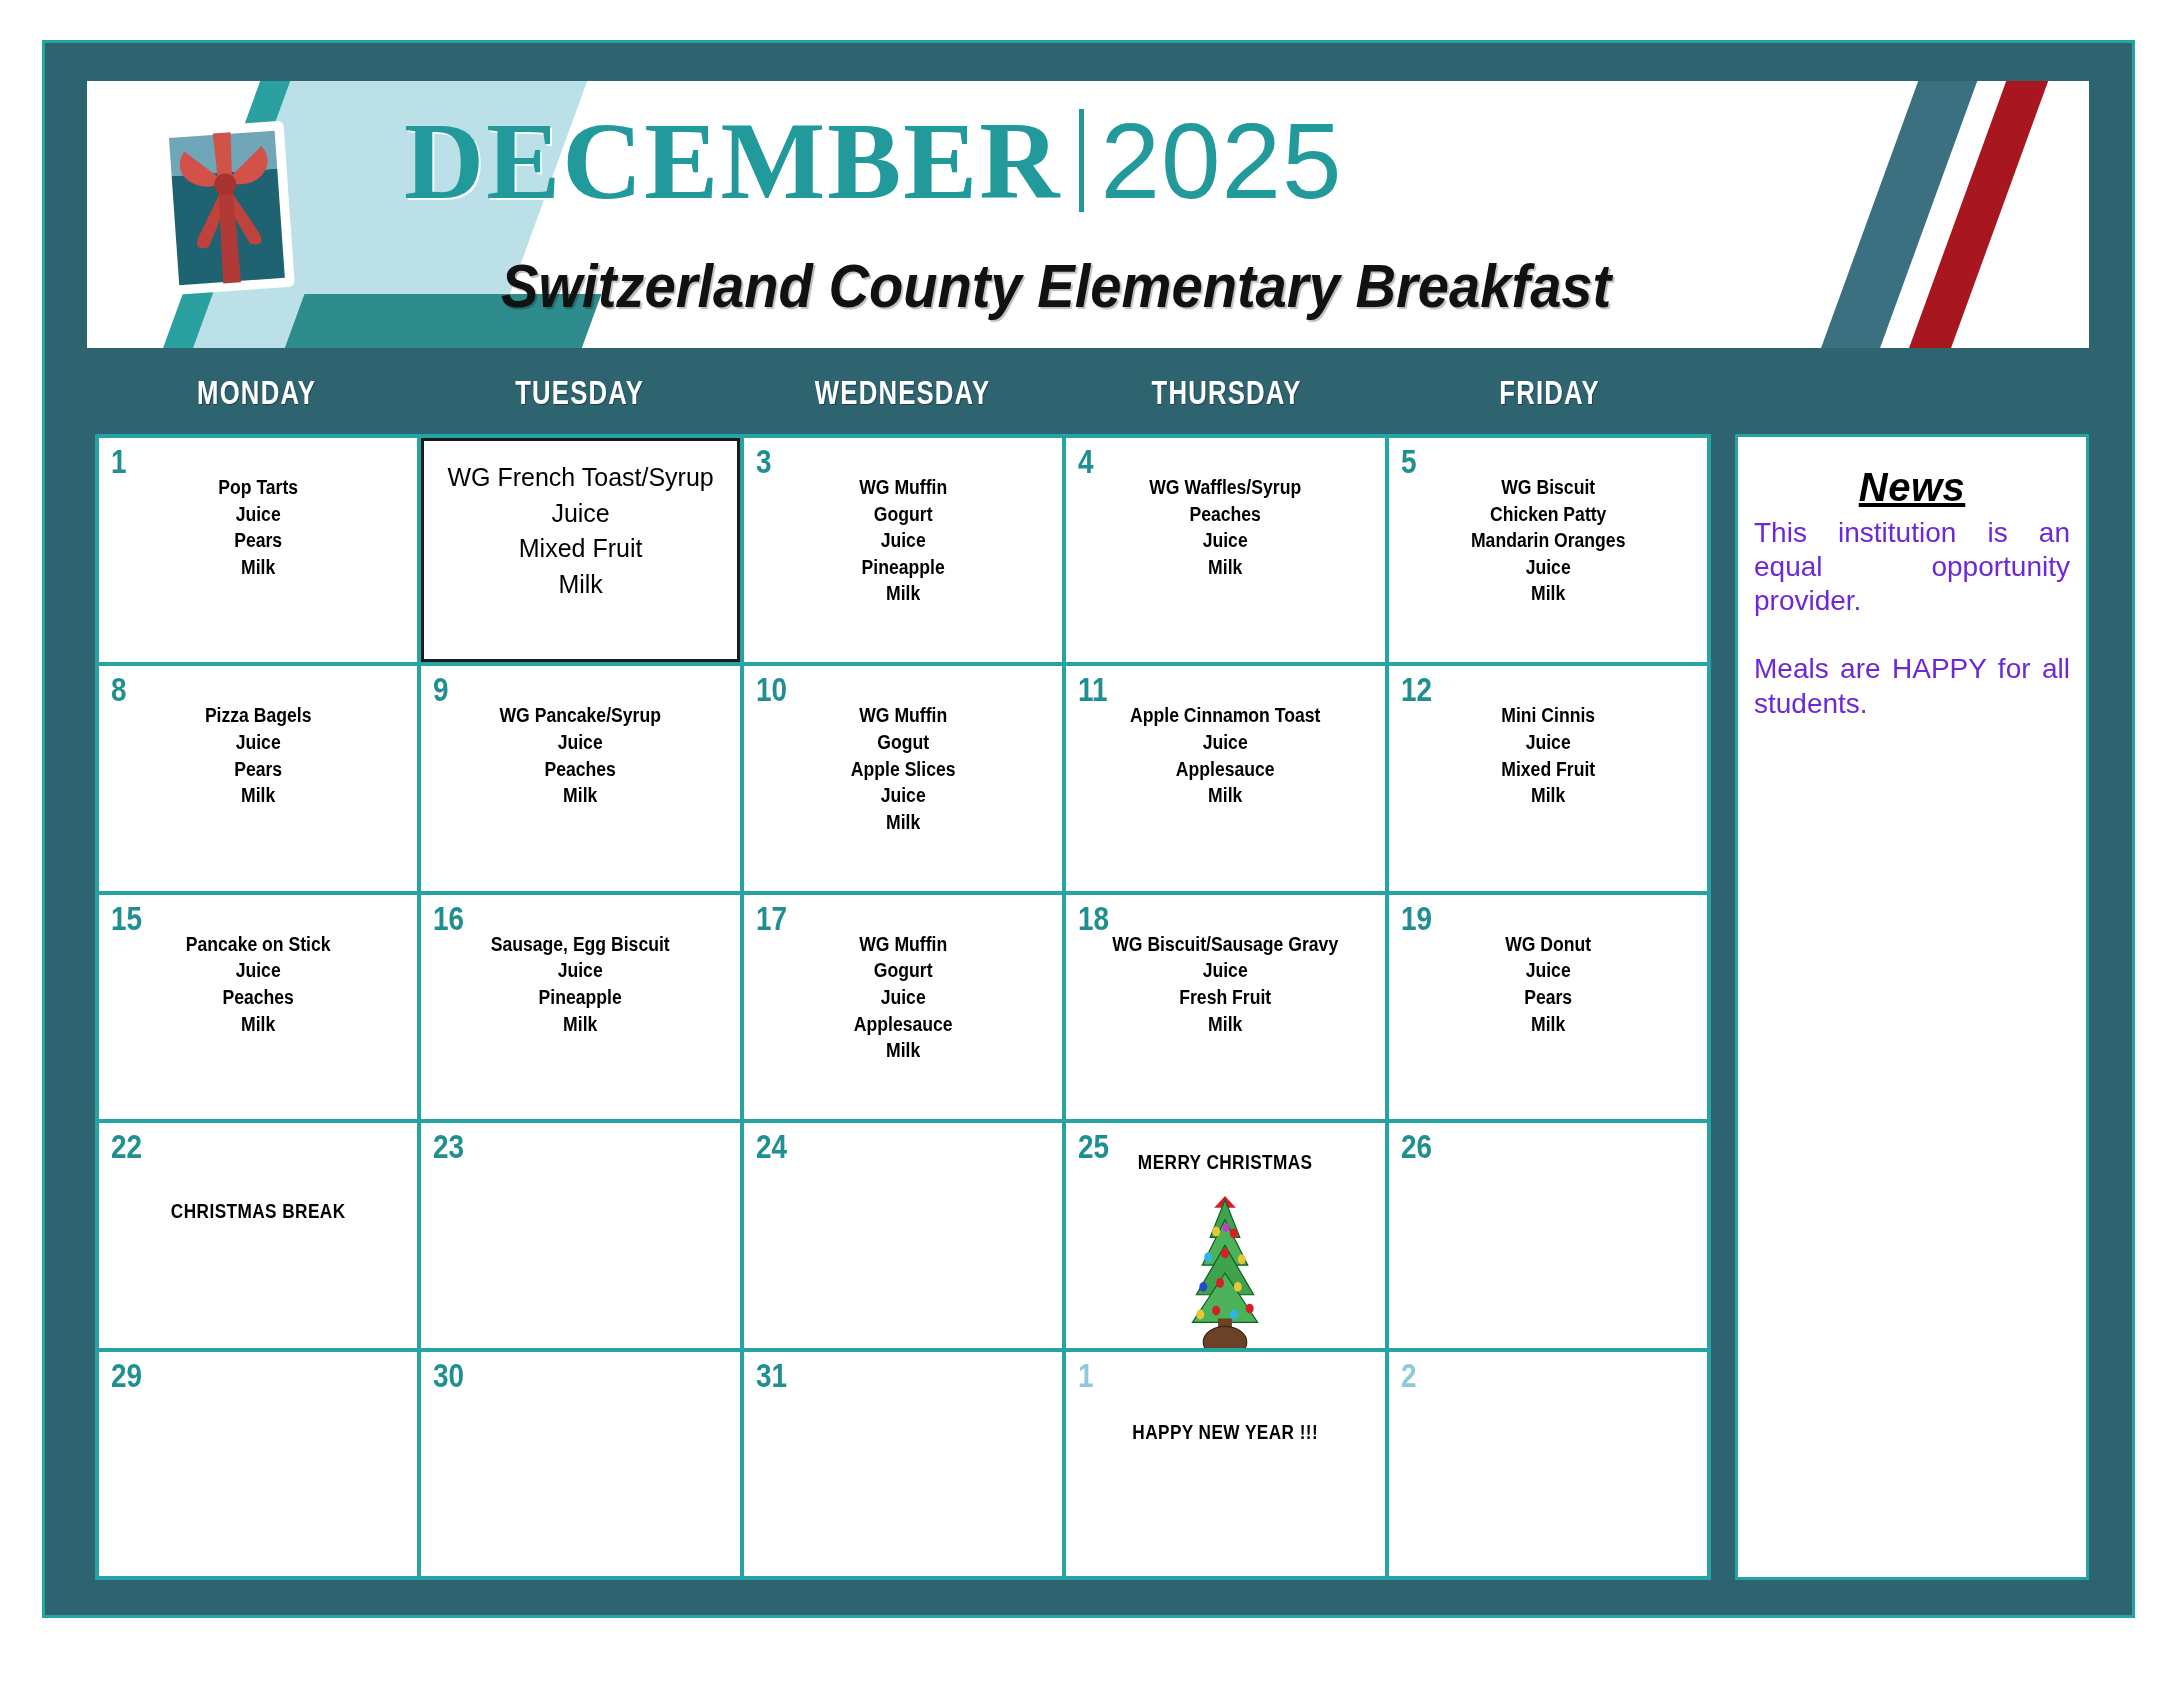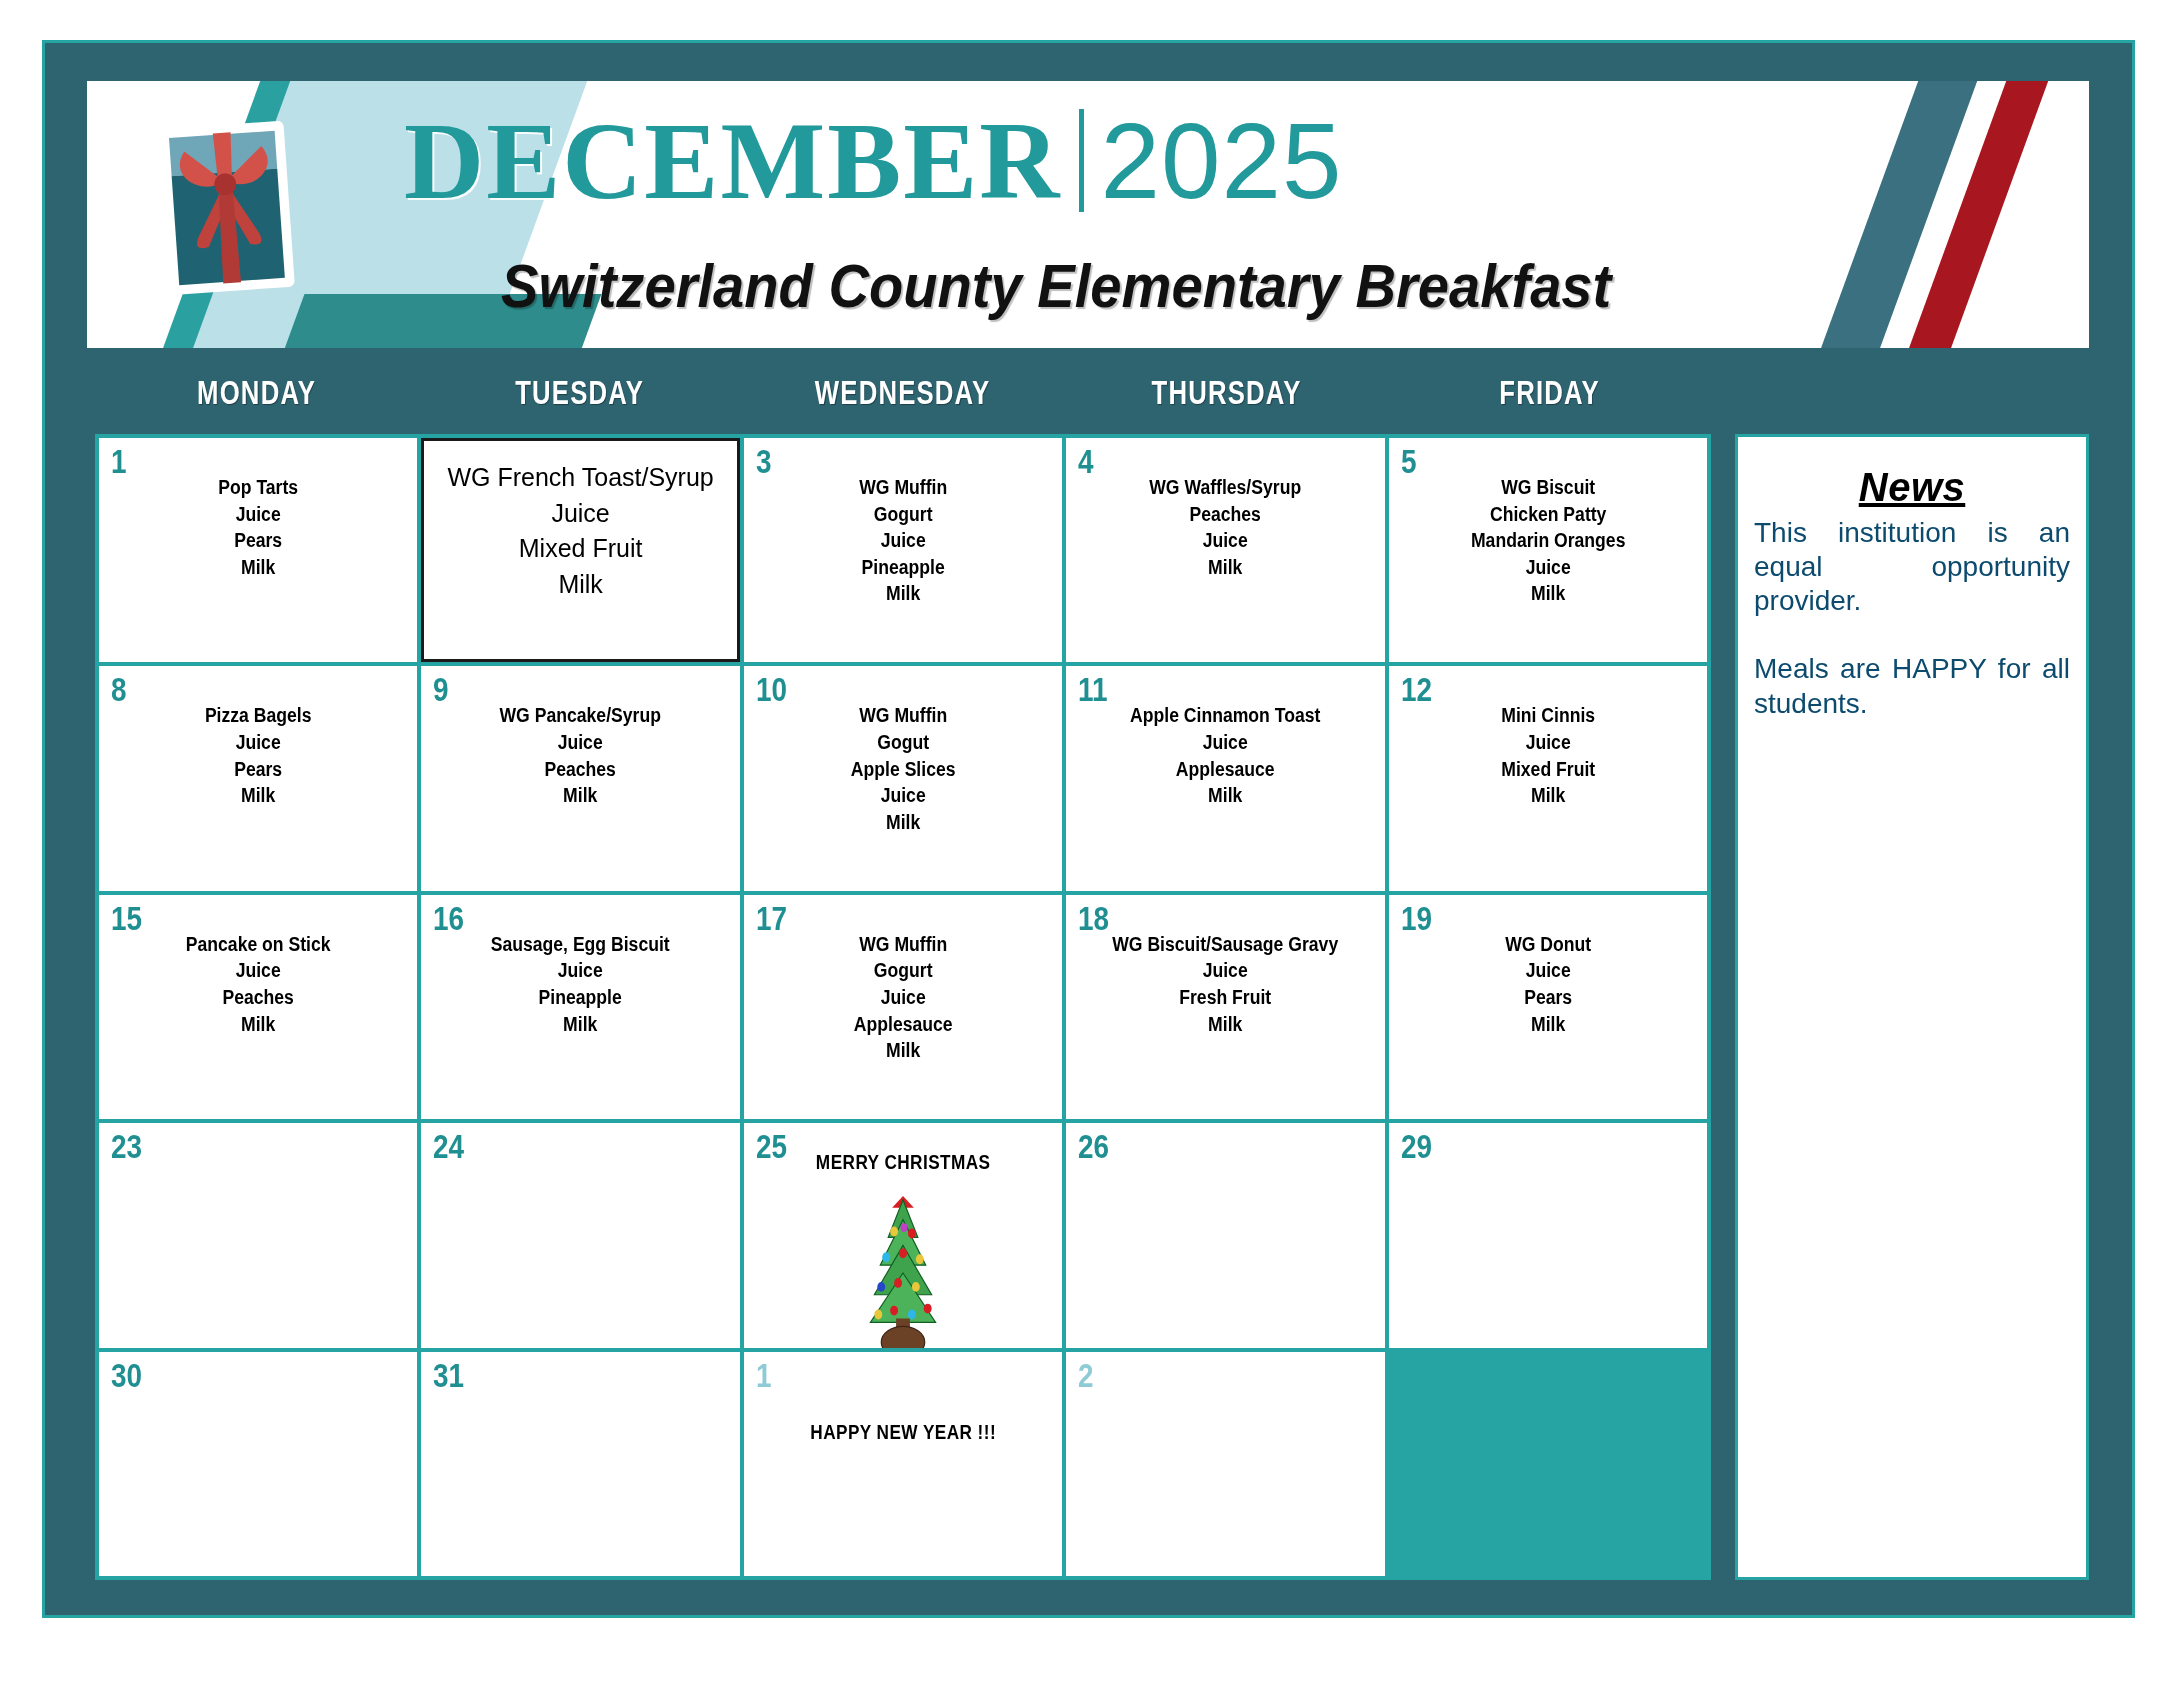--- a/index.html
+++ b/index.html
@@ -261,21 +261,21 @@
     font-size: 40px;
     font-weight: bold;
     font-style: italic;
     color: #000000;
     text-decoration: underline;
     margin: 4px 0 6px 0;
     letter-spacing: 0.5px;
   }
   .news-para {
     font-size: 28px;
-    color: #0c4a6e;
+    color: #6d28d9;
     line-height: 1.22;
     text-align: justify;
     margin: 0 0 34px 0;
   }
 
   
   .footer-text {
     position: absolute;
     left: 71px;
     top: 1655px;
@@ -462,20 +462,24 @@
         </div>
       </div>
       <div class="day-cell">
         <div class="day-num">19</div>
         <div class="menu">
           <div>WG Donut</div>
           <div>Juice</div>
           <div>Pears</div>
           <div>Milk</div>
         </div>
+      </div>
+      <div class="day-cell">
+        <div class="day-num">22</div>
+        <div class="note">CHRISTMAS BREAK</div>
       </div>
       <div class="day-cell">
         <div class="day-num">23</div>
       </div>
       <div class="day-cell">
         <div class="day-num">24</div>
       </div>
       <div class="day-cell">
         <div class="day-num">25</div>
         <div class="note top">MERRY CHRISTMAS</div>

